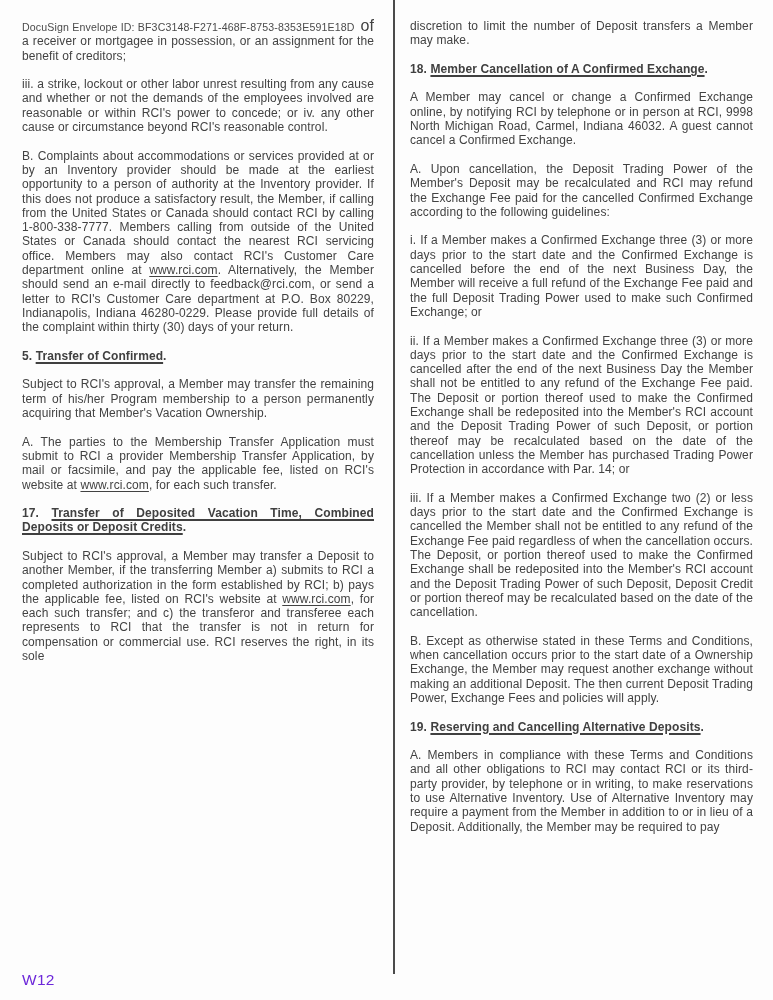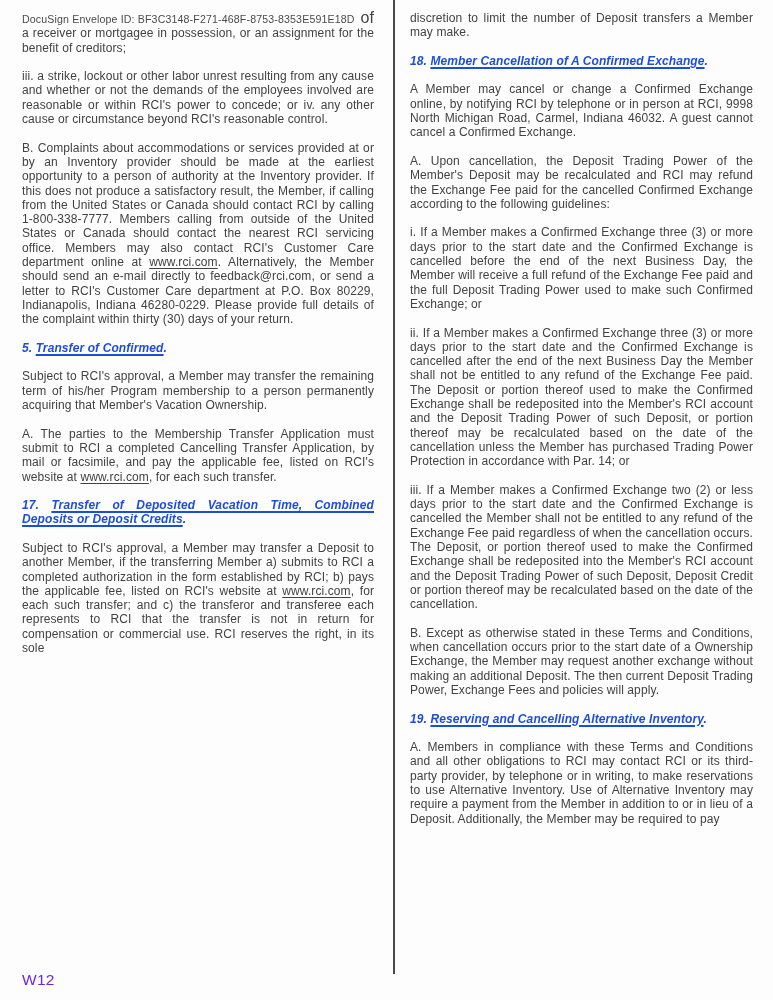--- a/index.html
+++ b/index.html
@@ -16,21 +16,21 @@
     color: #424242;
     -webkit-font-smoothing: antialiased;
   }
   .page {
     position: absolute;
     inset: 0;
     background: #fdfdfd;
   }
   .column {
     position: absolute;
-    top: 11px;
+    top: 19px;
     font-size: 12px;
     line-height: 14.3px;
     text-align: justify;
     letter-spacing: 0.1px;
   }
   .col-left  { left: 22px;  width: 352px; }
   .col-right { left: 410px; width: 343px; }
   .divider {
     position: absolute;
     left: 393px;
@@ -49,21 +49,21 @@
   .docusign-id {
     font-size: 10.6px;
     color: #4a4a4a;
     letter-spacing: 0.15px;
   }
   .overflow-word { font-size: 16px; }
   .para, .heading {
     margin: 0 0 14.3px 0;
   }
   .para:last-child, .heading:last-child { margin-bottom: 0; }
-  .heading { font-weight: bold; color: #1d4ed8; font-style: italic; }
+  .heading { font-weight: bold; color: #404040; }
   .heading .title {
     text-decoration: underline;
     text-decoration-thickness: 1.6px;
     text-underline-offset: 2px;
   }
   .link {
     text-decoration: underline;
     text-decoration-thickness: 1.3px;
     text-underline-offset: 2px;
   }
@@ -85,38 +85,38 @@
     <div class="docusign-row">
       <span class="docusign-id">DocuSign Envelope ID: BF3C3148-F271-468F-8753-8353E591E18D</span>
       <span class="overflow-word">of</span>
     </div>
     <div>
         <p class="para"><span>a receiver or mortgagee in possession, or an assignment for the benefit of creditors;</span></p>
         <p class="para"><span>iii. a strike, lockout or other labor unrest resulting from any cause and whether or not the demands of the employees involved are reasonable or within RCI's power to concede; or iv. any other cause or circumstance beyond RCI's reasonable control.</span></p>
         <p class="para"><span>B. Complaints about accommodations or services provided at or by an Inventory provider should be made at the earliest opportunity to a person of authority at the Inventory provider. If this does not produce a satisfactory result, the Member, if calling from the United States or Canada should contact RCI by calling 1-800-338-7777. Members calling from outside of the United States or Canada should contact the nearest RCI servicing office. Members may also contact RCI's Customer Care department online at </span><span class="link">www.rci.com</span><span>. Alternatively, the Member should send an e-mail directly to feedback@rci.com, or send a letter to RCI's Customer Care department at P.O. Box 80229, Indianapolis, Indiana 46280-0229. Please provide full details of the complaint within thirty (30) days of your return.</span></p>
         <p class="heading"><span class="num">5. </span><span class="title">Transfer of Confirmed</span><span class="tail">.</span></p>
         <p class="para"><span>Subject to RCI's approval, a Member may transfer the remaining term of his/her Program membership to a person permanently acquiring that Member's Vacation Ownership.</span></p>
-        <p class="para"><span>A. The parties to the Membership Transfer Application must submit to RCI a completed Cancelling Transfer Application, by mail or facsimile, and pay the applicable fee, listed on RCI's website at </span><span class="link">www.rci.com</span><span>, for each such transfer.</span></p>
+        <p class="para"><span>A. The parties to the Membership Transfer Application must submit to RCI a provider Membership Transfer Application, by mail or facsimile, and pay the applicable fee, listed on RCI's website at </span><span class="link">www.rci.com</span><span>, for each such transfer.</span></p>
         <p class="heading"><span class="num">17. </span><span class="title">Transfer of Deposited Vacation Time, Combined Deposits or Deposit Credits</span><span class="tail">.</span></p>
         <p class="para"><span>Subject to RCI's approval, a Member may transfer a Deposit to another Member, if the transferring Member a) submits to RCI a completed authorization in the form established by RCI; b) pays the applicable fee, listed on RCI's website at </span><span class="link">www.rci.com</span><span>, for each such transfer; and c) the transferor and transferee each represents to RCI that the transfer is not in return for compensation or commercial use. RCI reserves the right, in its sole</span></p>
       </div>
   </div>
 
   <div class="divider"></div>
 
   <div class="column col-right">
     <div>
         <p class="para"><span>discretion to limit the number of Deposit transfers a Member may make.</span></p>
         <p class="heading"><span class="num">18. </span><span class="title">Member Cancellation of A Confirmed Exchange</span><span class="tail">.</span></p>
         <p class="para"><span>A Member may cancel or change a Confirmed Exchange online, by notifying RCI by telephone or in person at RCI, 9998 North Michigan Road, Carmel, Indiana 46032. A guest cannot cancel a Confirmed Exchange.</span></p>
         <p class="para"><span>A. Upon cancellation, the Deposit Trading Power of the Member's Deposit may be recalculated and RCI may refund the Exchange Fee paid for the cancelled Confirmed Exchange according to the following guidelines:</span></p>
         <p class="para"><span>i. If a Member makes a Confirmed Exchange three (3) or more days prior to the start date and the Confirmed Exchange is cancelled before the end of the next Business Day, the Member will receive a full refund of the Exchange Fee paid and the full Deposit Trading Power used to make such Confirmed Exchange; or</span></p>
         <p class="para"><span>ii. If a Member makes a Confirmed Exchange three (3) or more days prior to the start date and the Confirmed Exchange is cancelled after the end of the next Business Day the Member shall not be entitled to any refund of the Exchange Fee paid. The Deposit or portion thereof used to make the Confirmed Exchange shall be redeposited into the Member's RCI account and the Deposit Trading Power of such Deposit, or portion thereof may be recalculated based on the date of the cancellation unless the Member has purchased Trading Power Protection in accordance with Par. 14; or</span></p>
         <p class="para"><span>iii. If a Member makes a Confirmed Exchange two (2) or less days prior to the start date and the Confirmed Exchange is cancelled the Member shall not be entitled to any refund of the Exchange Fee paid regardless of when the cancellation occurs. The Deposit, or portion thereof used to make the Confirmed Exchange shall be redeposited into the Member's RCI account and the Deposit Trading Power of such Deposit, Deposit Credit or portion thereof may be recalculated based on the date of the cancellation.</span></p>
         <p class="para"><span>B. Except as otherwise stated in these Terms and Conditions, when cancellation occurs prior to the start date of a Ownership Exchange, the Member may request another exchange without making an additional Deposit. The then current Deposit Trading Power, Exchange Fees and policies will apply.</span></p>
-        <p class="heading"><span class="num">19. </span><span class="title">Reserving and Cancelling Alternative Inventory</span><span class="tail">.</span></p>
+        <p class="heading"><span class="num">19. </span><span class="title">Reserving and Cancelling Alternative Deposits</span><span class="tail">.</span></p>
         <p class="para"><span>A. Members in compliance with these Terms and Conditions and all other obligations to RCI may contact RCI or its third-party provider, by telephone or in writing, to make reservations to use Alternative Inventory. Use of Alternative Inventory may require a payment from the Member in addition to or in lieu of a Deposit. Additionally, the Member may be required to pay</span></p>
       </div>
   </div>
 
   <div class="page-footer">W12</div>
 
 </div>
 
 </body></html>

